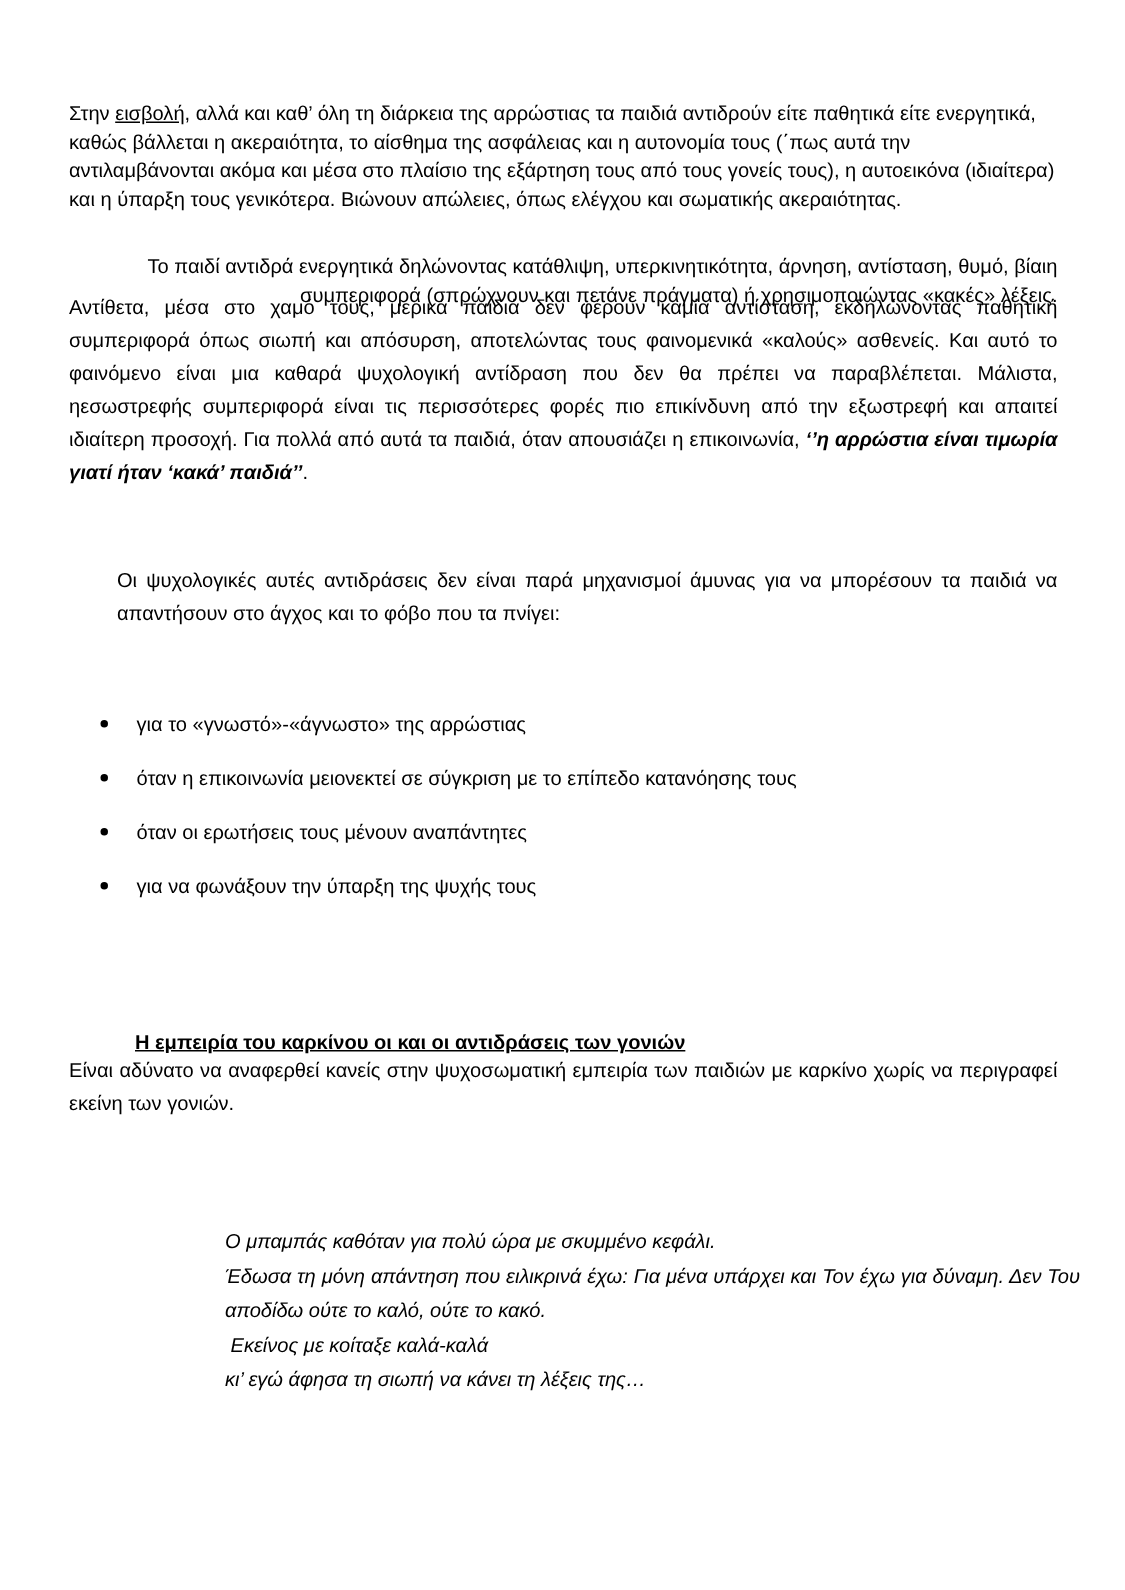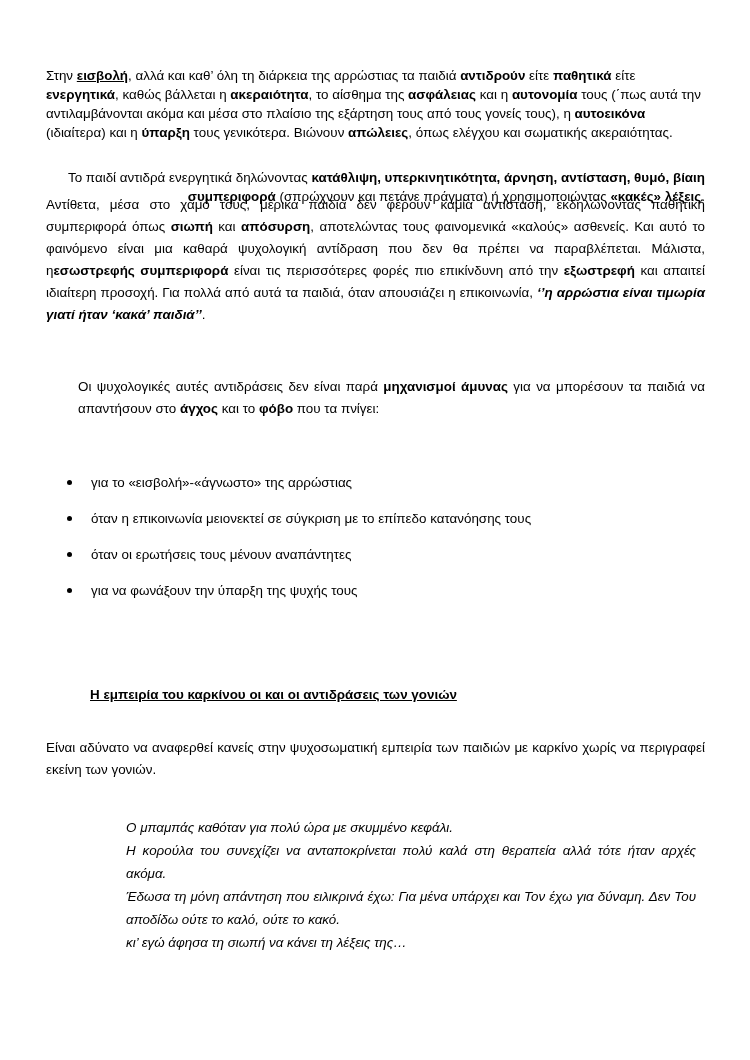--- a/index.html
+++ b/index.html
@@ -24,21 +24,21 @@
     }
     .para {
       margin: 0;
       line-height: 19px;
     }
     .justify {
       text-align: justify;
       text-align-last: left;
       line-height: 22px;
     }
-    b { font-weight: bold; }
+    b { font-weight: normal; }
     .u { text-decoration: underline; }
     .bi { font-weight: bold; font-style: italic; }
 
     #p1 { position: absolute; top: 0; }
     #p2 { position: absolute; top: 102px; text-align: right; }
     #p3 { position: absolute; top: 128px; }
     #p4 { position: absolute; top: 310px; margin-left: 32px; }
 
     .bullets {
       position: absolute;
@@ -64,26 +64,26 @@
       background: #000;
     }
     #heading {
       position: absolute;
       top: 619px;
       font-weight: bold;
       text-decoration: underline;
       line-height: 20px;
       padding-left: 44px;
     }
-    #p5 { position: absolute; top: 671px; }
+    #p5 { position: absolute; top: 637px; }
 
     .quote {
       position: absolute;
       top: 750px;
-      left: 80px;
+      left: 104px;
       width: 570px;
       font-style: italic;
     }
     .quote .line {
       line-height: 23px;
       text-align: justify;
       text-align-last: left;
     }
   </style>
 </head>
@@ -101,30 +101,30 @@
 
   <p id="p3" class="para justify">
     <span>Αντίθετα, μέσα στο χαμό τους, μερικά παιδιά δεν φέρουν καμία αντίσταση, εκδηλώνοντας παθητική συμπεριφορά όπως </span><b>σιωπή</b><span> και </span><b>απόσυρση</b><span>, αποτελώντας τους φαινομενικά «καλούς» ασθενείς. Και αυτό το φαινόμενο είναι μια καθαρά ψυχολογική αντίδραση που δεν θα πρέπει να παραβλέπεται. Μάλιστα, η</span><b>εσωστρεφής συμπεριφορά</b><span> είναι τις περισσότερες φορές πιο επικίνδυνη από την </span><b>εξωστρεφή</b><span> και απαιτεί ιδιαίτερη προσοχή. Για πολλά από αυτά τα παιδιά, όταν απουσιάζει η επικοινωνία, </span><span class="bi">‘’η αρρώστια είναι τιμωρία γιατί ήταν ‘κακά’ παιδιά’’</span><span>.</span>
   </p>
 
   <p id="p4" class="para justify">
     <span>Οι ψυχολογικές αυτές αντιδράσεις δεν είναι παρά </span><b>μηχανισμοί άμυνας</b><span> για να μπορέσουν τα παιδιά να απαντήσουν στο </span><b>άγχος</b><span> και το </span><b>φόβο</b><span> που τα πνίγει:</span>
   </p>
 
   <ul class="bullets">
-    <li><span class="dot"></span><span>για το «εισβολή»-«άγνωστο» της αρρώστιας</span></li>
+    <li><span class="dot"></span><span>για το «γνωστό»-«άγνωστο» της αρρώστιας</span></li>
     <li><span class="dot"></span><span>όταν η επικοινωνία μειονεκτεί σε σύγκριση με το επίπεδο κατανόησης τους</span></li>
     <li><span class="dot"></span><span>όταν οι ερωτήσεις τους μένουν αναπάντητες</span></li>
     <li><span class="dot"></span><span>για να φωνάξουν την ύπαρξη της ψυχής τους</span></li>
   </ul>
 
   <div id="heading">Η εμπειρία του καρκίνου οι και οι αντιδράσεις των γονιών</div>
 
   <p id="p5" class="para justify">Είναι αδύνατο να αναφερθεί κανείς στην ψυχοσωματική εμπειρία των παιδιών με καρκίνο χωρίς να περιγραφεί εκείνη των γονιών.</p>
 
   <div class="quote">
     <div class="line">Ο μπαμπάς καθόταν για πολύ ώρα με σκυμμένο κεφάλι.</div>
-    <div class="line">Η κορούλα του συνεχίζει να ανταποκρίνεται πολύ καλά στη θεραπεία αλλά τότε ήταν αρχές ακόμα.</div>
     <div class="line">Έδωσα τη μόνη απάντηση που ειλικρινά έχω: Για μένα υπάρχει και Τον έχω για δύναμη. Δεν Του αποδίδω ούτε το καλό, ούτε το κακό.</div>
+    <div class="line" style="white-space:pre;"> Εκείνος με κοίταξε καλά-καλά</div>
     <div class="line">κι’ εγώ άφησα τη σιωπή να κάνει τη λέξεις της…</div>
   </div>
 
 </div>
 
 </body></html>

